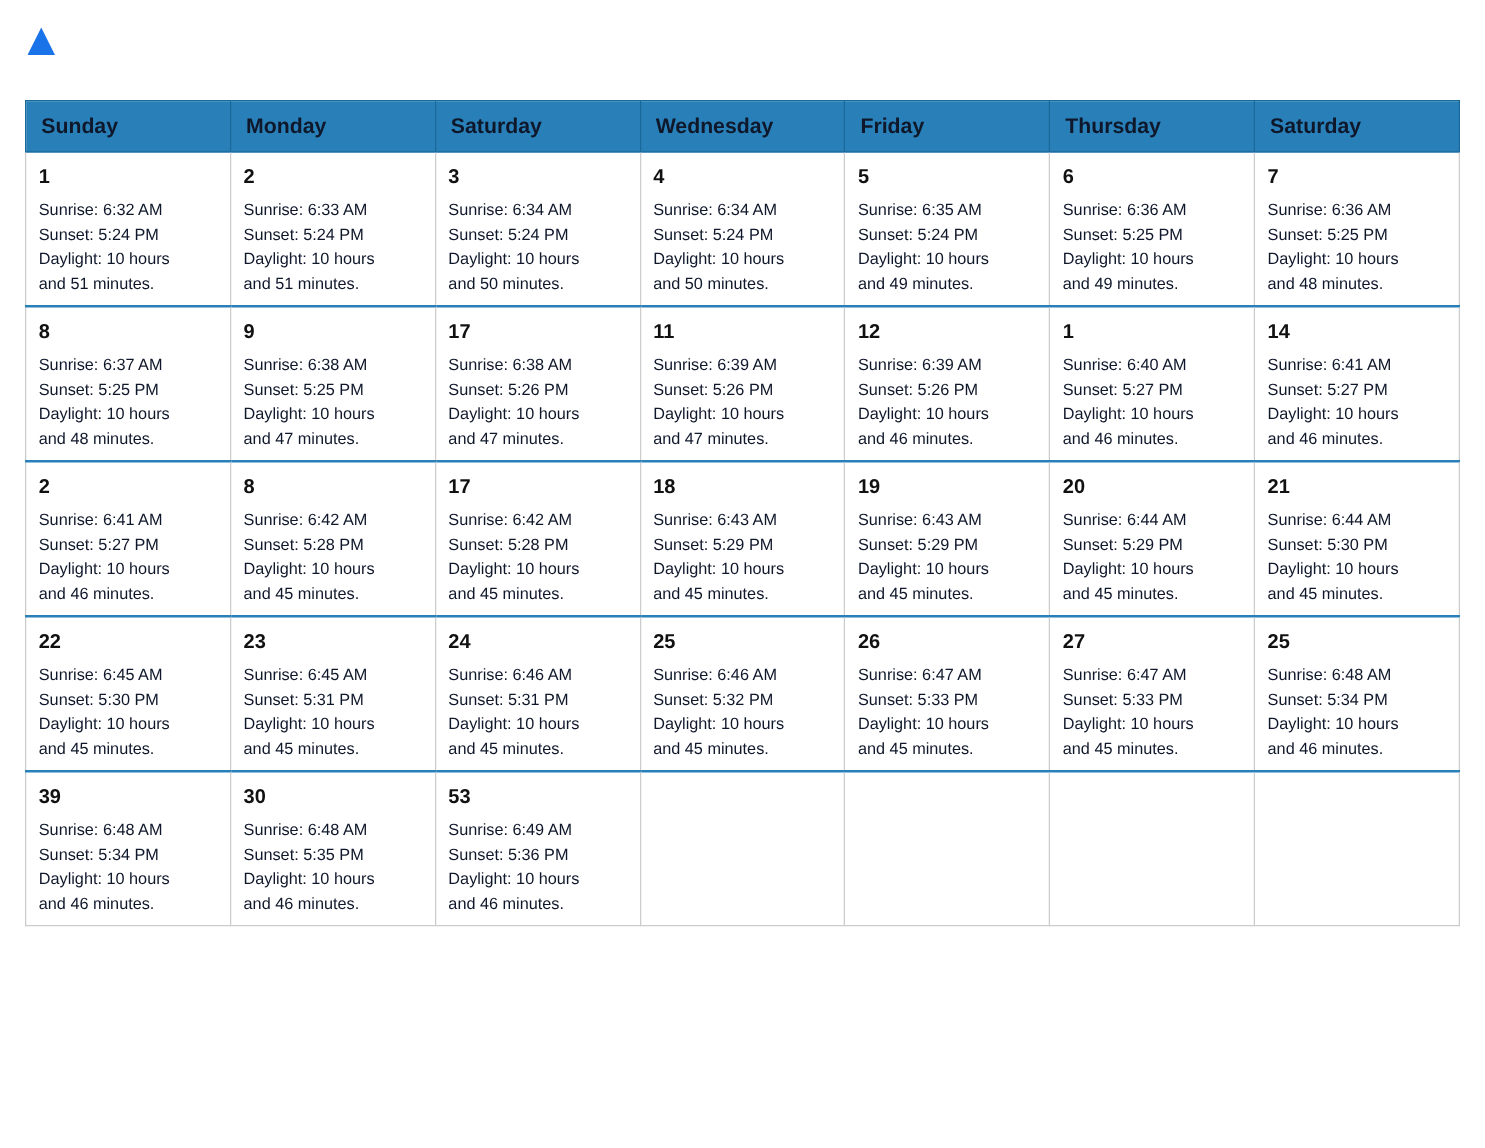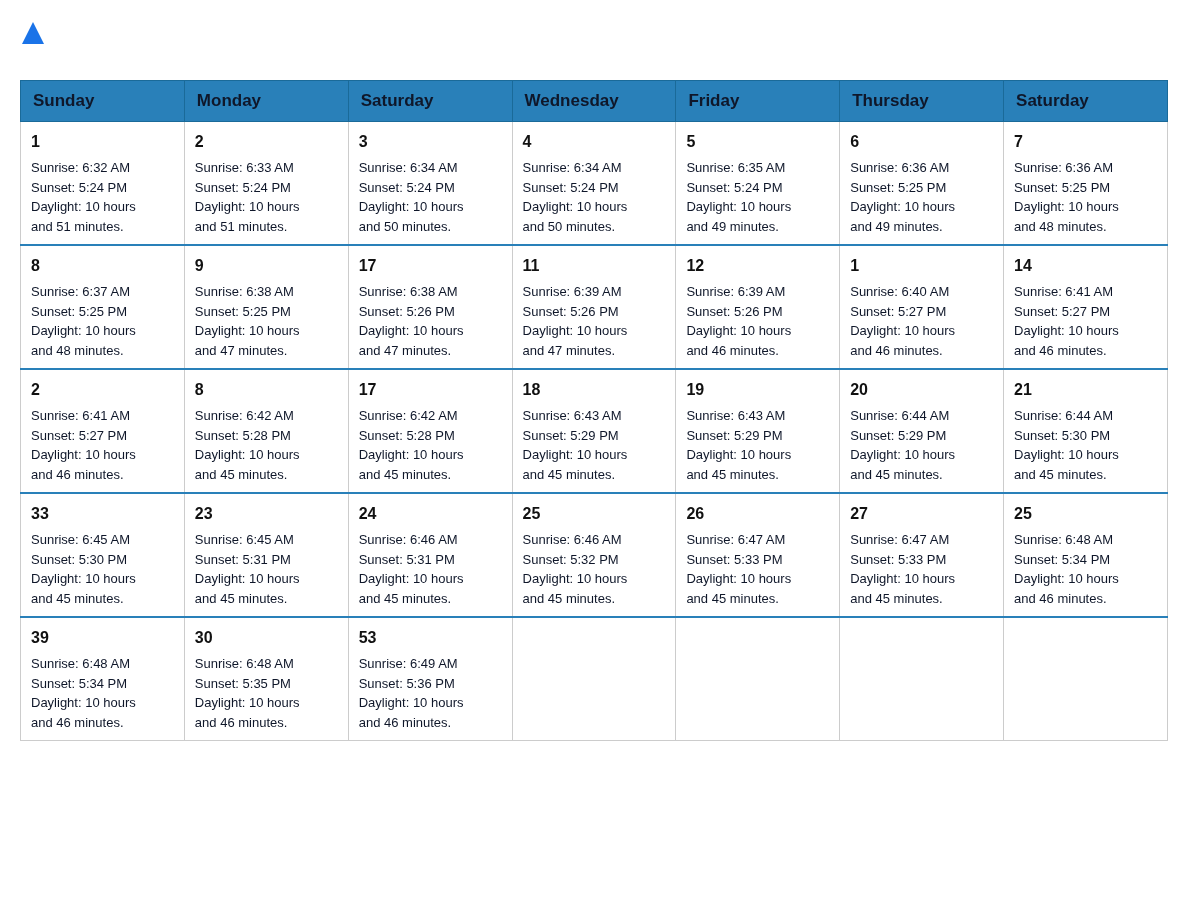--- a/index.html
+++ b/index.html
@@ -210,21 +210,21 @@
           <span class="day-number">20</span>
           <div class="day-info">Sunrise: 6:44 AM<br>Sunset: 5:29 PM<br>Daylight: 10 hours<br>and 45 minutes.</div>
         </td>
         <td>
           <span class="day-number">21</span>
           <div class="day-info">Sunrise: 6:44 AM<br>Sunset: 5:30 PM<br>Daylight: 10 hours<br>and 45 minutes.</div>
         </td>
       </tr>
       <tr class="row-border-top">
         <td>
-          <span class="day-number">33</span>
+          <span class="day-number">22</span>
           <div class="day-info">Sunrise: 6:45 AM<br>Sunset: 5:30 PM<br>Daylight: 10 hours<br>and 45 minutes.</div>
         </td>
         <td>
           <span class="day-number">23</span>
           <div class="day-info">Sunrise: 6:45 AM<br>Sunset: 5:31 PM<br>Daylight: 10 hours<br>and 45 minutes.</div>
         </td>
         <td>
           <span class="day-number">24</span>
           <div class="day-info">Sunrise: 6:46 AM<br>Sunset: 5:31 PM<br>Daylight: 10 hours<br>and 45 minutes.</div>
         </td>

